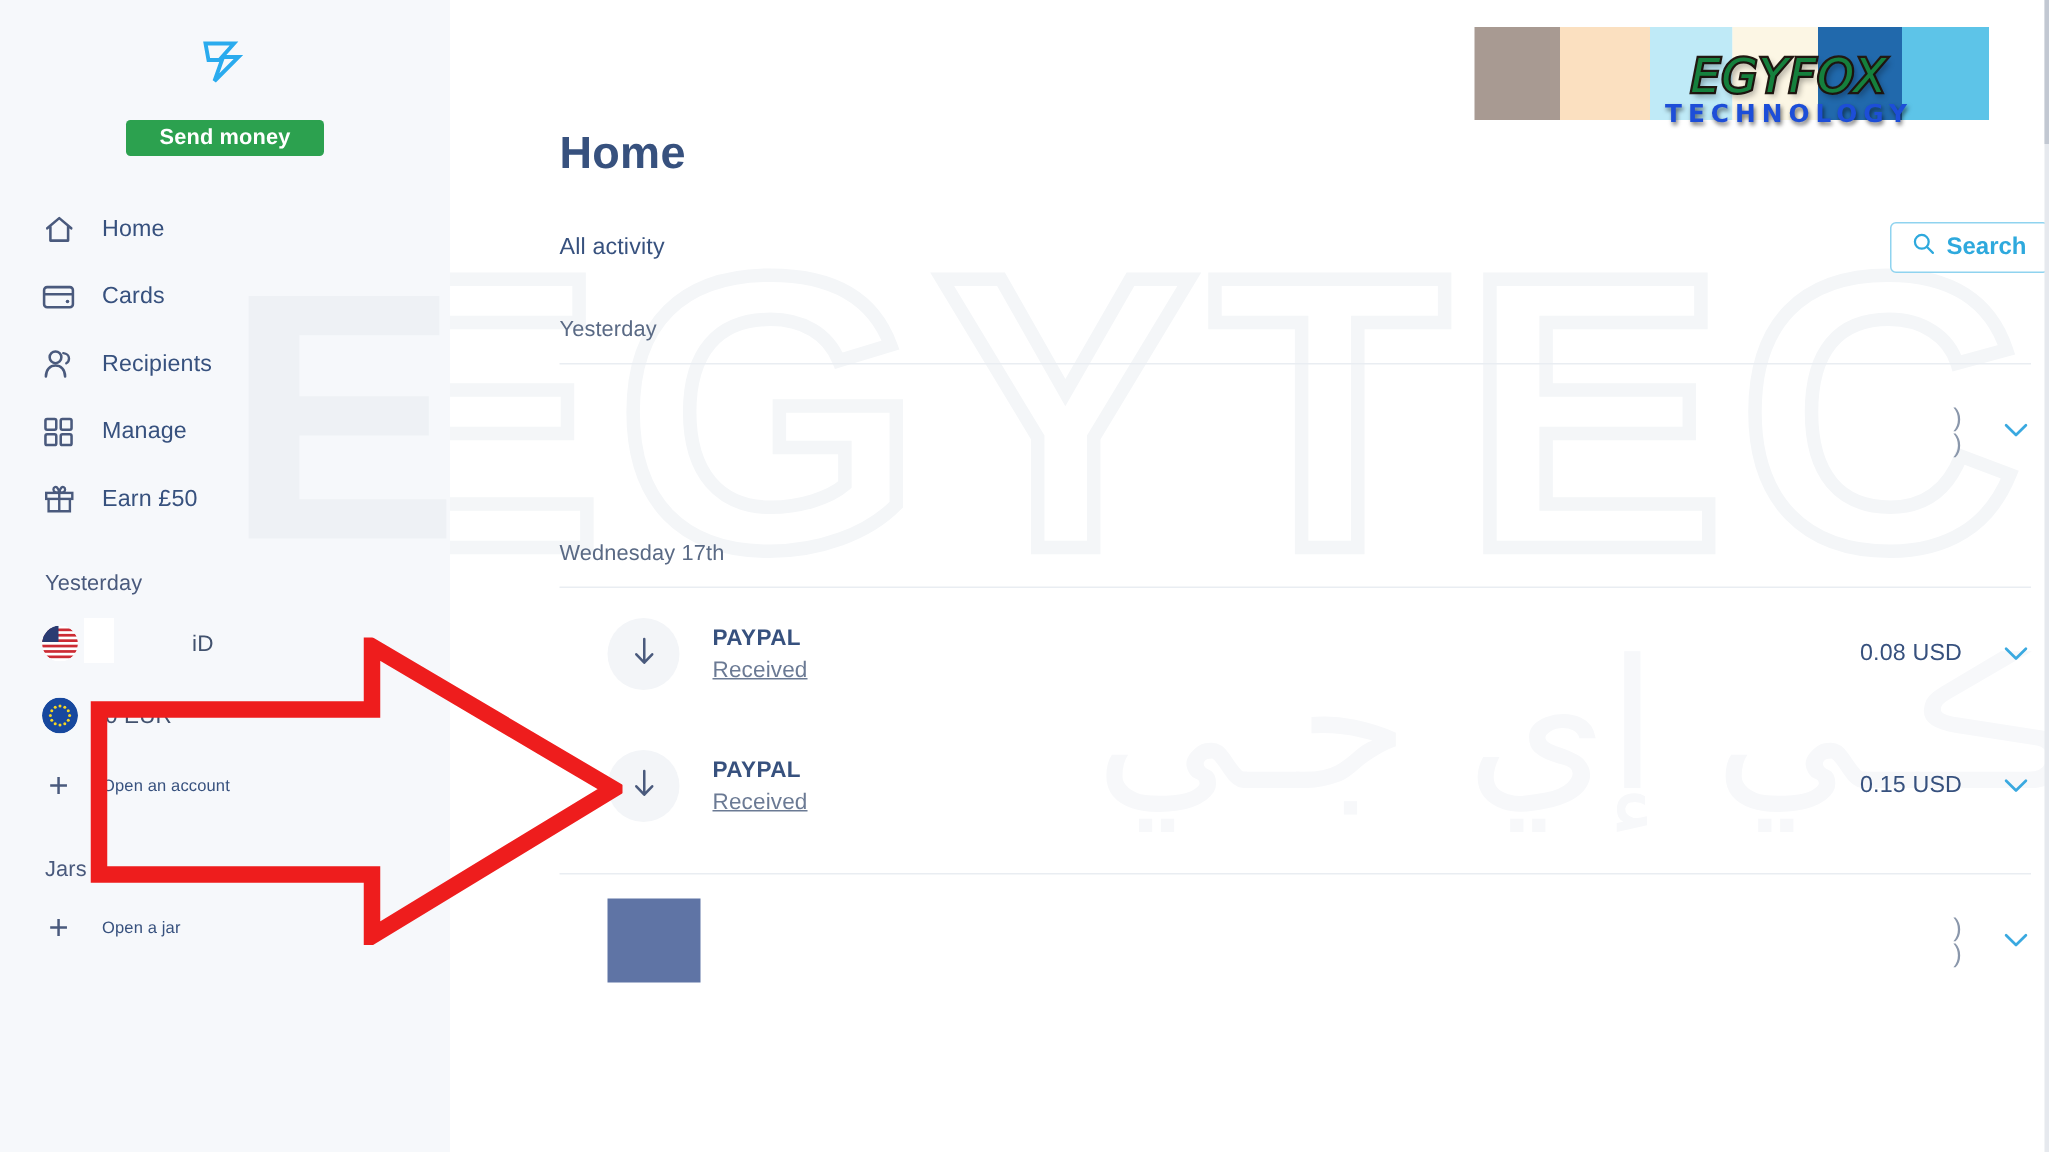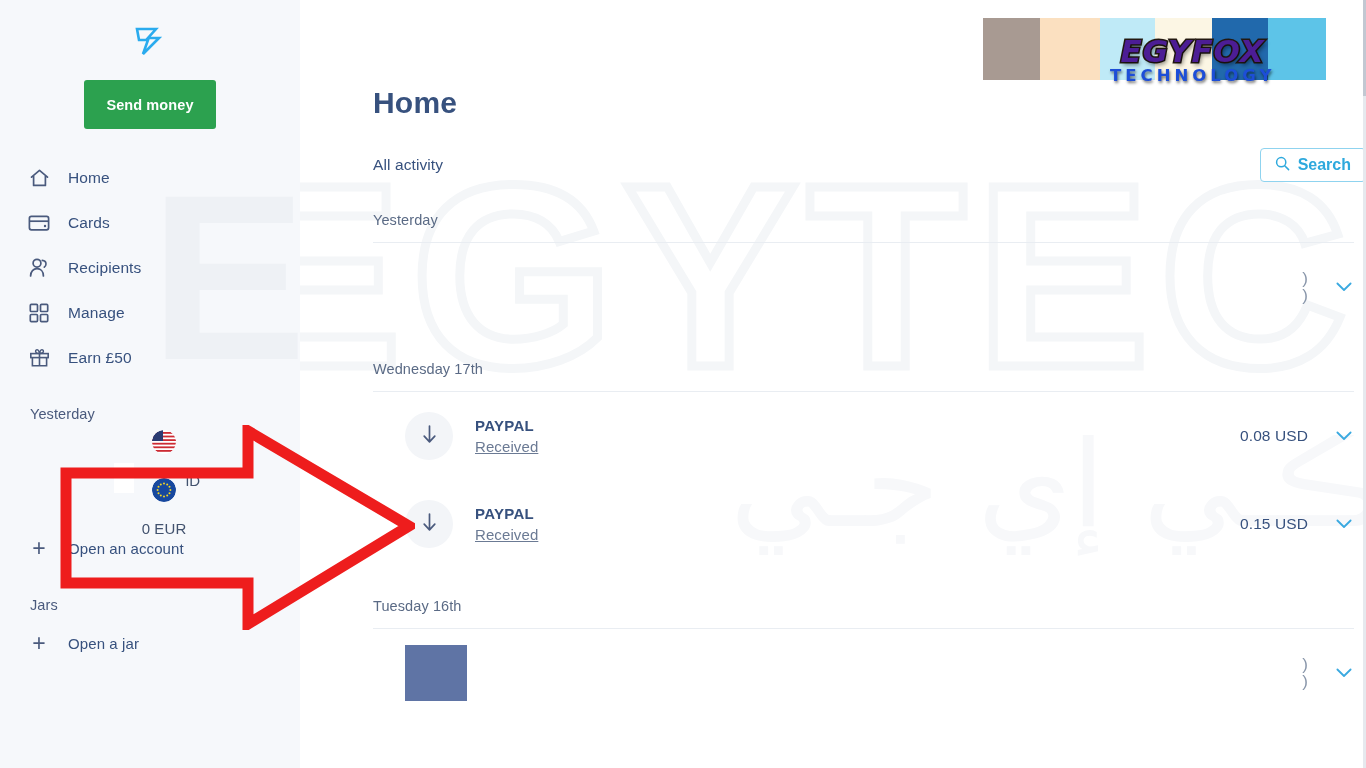--- a/index.html
+++ b/index.html
@@ -33,21 +33,21 @@
   .brand-logo svg { display: block; }
 
   .send-money-wrap {
     display: flex; justify-content: center;
     margin-top: 10px;
   }
   .send-money-btn {
     background: #2ca14f;
     color: #ffffff;
     border: none;
-    width: 132px; height: 49px;
+    width: 132px; height: 24px;
     border-radius: 3px;
     font-size: 14.5px;
     font-weight: bold;
     font-family: "Liberation Sans", sans-serif;
     cursor: pointer;
     letter-spacing: .1px;
   }
 
   .nav-list { margin-top: 26px; }
   .nav-item {
@@ -75,21 +75,20 @@
     color: #4a5a7d;
     letter-spacing: .1px;
   }
 
   .acct-item {
     display: flex; align-items: center;
     height: 48px;
     padding-left: 28px;
     gap: 18px;
     cursor: pointer;
-    flex-direction: column;
   }
   .flag {
     width: 24px; height: 24px; border-radius: 50%;
     flex: 0 0 24px;
     overflow: hidden;
     position: relative;
   }
   .acct-label {
     font-size: 15px;
     color: #42526e;
@@ -116,21 +115,21 @@
   .plus-icon {
     width: 22px; height: 22px;
     flex: 0 0 22px;
     display: flex; align-items: center; justify-content: center;
     color: #4a5a7d;
     font-size: 23px;
     font-weight: 300;
     line-height: 1;
   }
   .add-label {
-    font-size: 15px;
+    font-size: 11px;
     color: #37517e;
     letter-spacing: .1px;
   }
 
   
   #sidebar-wm {
     position: absolute;
     left: 150px; top: 160px;
     font-size: 235px;
     font-weight: bold;
@@ -305,23 +304,23 @@
   #egyfox-logo {
     position: absolute;
     top: 36px; left: 1110px;
     z-index: 45;
     pointer-events: none;
     text-align: center;
   }
   #egyfox-main {
     font-family: "DejaVu Sans", sans-serif;
     font-size: 31px;
-    font-weight: bold;
+    font-weight: normal;
     font-style: italic;
-    color: #4c1d95;
+    color: #15803d;
     letter-spacing: 1px;
     -webkit-text-stroke: 3px #231912;
     paint-order: stroke fill;
     text-shadow: 2px 3px 4px rgba(0,0,0,.45);
     line-height: 1;
   }
   #egyfox-sub {
     font-family: "DejaVu Sans", sans-serif;
     font-size: 16.5px;
     font-weight: bold;
@@ -580,21 +579,20 @@
           <div class="txn-amount">0.15 USD</div>
           <div class="chev">
             <svg width="16" height="10" viewBox="0 0 16 10">
               <path d="M1.4 1.5 L8 8 L14.6 1.5" fill="none" stroke="#3aa9e0" stroke-width="1.8" stroke-linecap="round" stroke-linejoin="round"></path>
             </svg>
           </div>
         </div>
       </div>
 
       <div>
-        <div class="day-label">Tuesday 16th</div>
         <div class="day-rule"></div>
         <div class="txn-row">
           <div class="redact-square"></div>
           <div class="txn-text">
             <div class="txn-name"></div>
             <div class="txn-sub"></div>
           </div>
           <div class="txn-amount hidden-amt">
             <div>)</div>
             <div>)</div>

